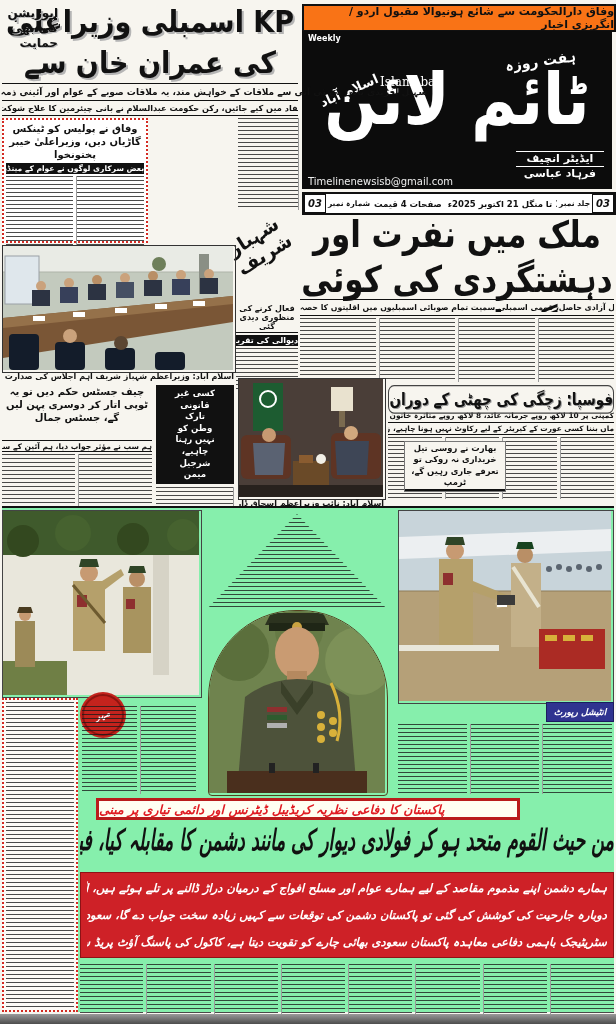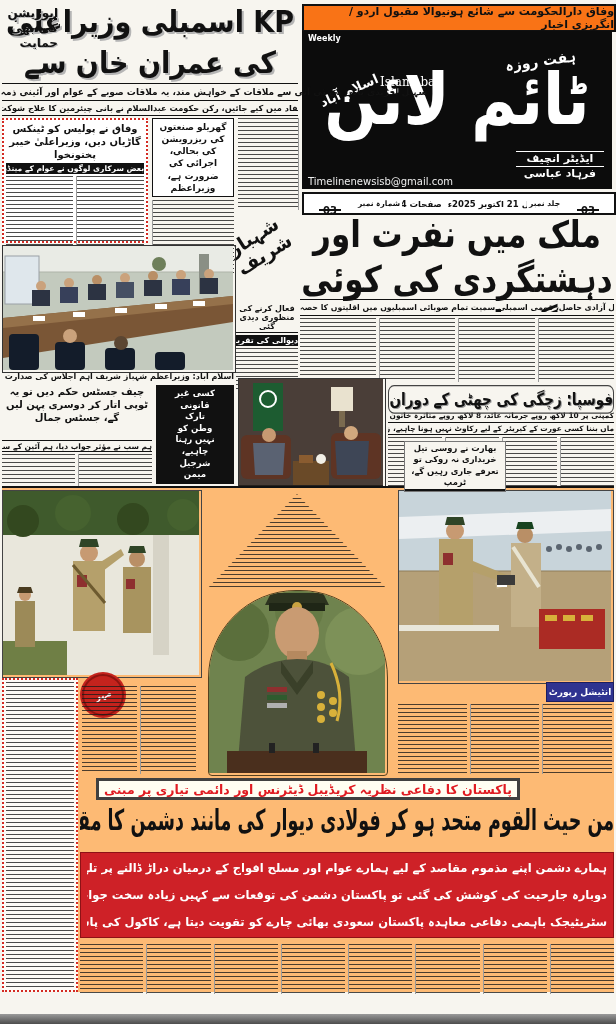--- a/index.html
+++ b/index.html
@@ -27,21 +27,21 @@
   #city-ur{right:232px;top:52px;font-size:13px;font-weight:bold;transform:rotate(-24deg);}
   #title-ur{left:0;right:0;top:38px;text-align:center;font-size:62px;font-weight:bold;line-height:1;
      transform:scaleY(1.15);}
   #editor{right:8px;bottom:8px;text-align:center;font-size:11px;font-weight:bold;border-top:1px solid #fff;}
   #editor div{border-bottom:1px solid #fff;padding:0 8px 1px;}
   #editor div:last-child{border-bottom:none;}
   #email{left:6px;bottom:2px;font-size:10px;color:#eee;}
   
   #dateline{left:302px;top:192px;width:310px;height:19px;border:2px solid #111;background:#fff;
      display:flex;direction:rtl;align-items:stretch;font-size:9px;font-weight:bold;}
-  #dateline .dbox{border:1px solid #111;margin:15px;padding:0 3px;display:flex;align-items:center;font-size:10px;}
+  #dateline .dbox{border:1px solid #111;margin:0;padding:0 3px;display:flex;align-items:center;font-size:10px;font-style:italic;}
   #dateline .dlab{display:flex;align-items:center;padding:0 2px;font-size:7.5px;}
   #dateline .dmid{flex:1;display:flex;align-items:center;justify-content:center;gap:6px;font-size:8.5px;white-space:nowrap;overflow:hidden;}
   
   #kp-head{left:2px;top:2px;width:296px;height:78px;font-size:27px;font-weight:bold;line-height:1.35;
      text-align:center;transform:scaleY(1.12);transform-origin:top;color:#111;
      text-shadow:2px 2px 0 #b5b5b5;}
   #kp-side{position:absolute;left:2px;top:6px;width:56px;font-size:12px;line-height:1.25;text-shadow:1px 1px 0 #bbb;}
   #kp-sub{left:2px;top:83px;width:296px;height:16px;border-top:1.5px solid #111;border-bottom:1.5px solid #111;
      font-size:9px;font-weight:bold;display:flex;align-items:center;justify-content:center;white-space:nowrap;}
   #kp-strip{left:2px;top:101px;width:296px;height:14px;border-bottom:1.5px solid #111;
@@ -84,38 +84,38 @@
   #fospah{left:388px;top:385px;width:226px;height:123px;}
   #fospah-head{font-size:13.5px;font-weight:bold;text-align:center;white-space:nowrap;transform:scaleY(1.25);transform-origin:top;
      text-shadow:1px 1px 0 #999;border:1px solid #444;border-radius:6px;padding:2px 0 3px;}
   #fospah-sub1{font-size:7.4px;font-weight:bold;text-align:center;white-space:nowrap;overflow:hidden;margin-top:3px;}
   #fospah-sub2{font-size:7.4px;font-weight:bold;text-align:center;white-space:nowrap;overflow:hidden;
      border-top:1px solid #111;border-bottom:1px solid #111;margin:2px 0;padding:1px 0;}
   #fospah-body{position:relative;height:62px;}
   #trump{position:absolute;right:108px;top:4px;width:100px;background:#f7f5ef;border:1px solid #777;z-index:2;}
   #trump-head{font-size:8.4px;font-weight:bold;text-align:center;line-height:1.35;border-bottom:2px solid #111;padding:1px;}
   
-  #army{left:2px;top:486px;width:612px;height:504px;background:#fdba74;border-top:2px solid #111;}
+  #army{left:2px;top:506px;width:612px;height:504px;background:#86efac;border-top:2px solid #111;font-style:italic;}
   #photo-left{position:absolute;left:0;top:2px;width:198px;height:186px;border:1px solid #444;}
   #photo-right{position:absolute;left:396px;top:2px;width:214px;height:192px;border:1px solid #444;}
   #tent{position:absolute;left:198px;top:2px;width:196px;height:286px;}
   #tent-toptext{position:absolute;left:6px;top:4px;width:182px;height:96px;
      clip-path:polygon(50% 0,100% 100%,0 100%);}
   #arch-photo{position:absolute;left:8px;top:100px;width:178px;height:184px;border-radius:88px 88px 4px 4px;
      overflow:hidden;border:1px solid #55401f;}
   #stamp{position:absolute;left:80px;top:186px;width:38px;height:38px;border-radius:50%;background:#c4231d;
      border:2px solid #8e140f;box-shadow:0 0 0 2px #c4231d;display:flex;align-items:center;justify-content:center;}
   #stamp span{color:#fff;font-size:9px;font-weight:bold;transform:rotate(-18deg);}
   #report-label{position:absolute;left:544px;top:194px;width:66px;height:18px;background:#2f3390;color:#fff;
      font-size:9px;font-weight:bold;display:flex;align-items:center;justify-content:center;border:1px solid #1b1d5e;}
   .army-fill{position:absolute;}
   #leftcol{position:absolute;left:0;top:190px;width:76px;height:314px;background:#fdfbf6;border:2px dotted #d42a22;box-sizing:border-box;padding:2px;}
   #leftcol .tx{height:100%;}
-  #yellow-head{position:absolute;left:94px;top:290px;width:424px;height:22px;background:#fffef2;border:3px solid #404040;
-     box-sizing:border-box;display:flex;align-items:center;justify-content:center;}
+  #yellow-head{position:absolute;left:94px;top:290px;width:424px;height:22px;background:#fffef2;border:3px solid #b91c1c;
+     box-sizing:border-box;display:flex;align-items:center;}
   #yellow-head span{color:#e01b22;font-size:12.5px;font-weight:bold;white-space:nowrap;}
   #army-main-head{position:absolute;left:78px;top:316px;width:534px;height:46px;
      font-size:17.5px;font-weight:bold;white-space:nowrap;text-align:center;
      transform:scaleY(1.65);transform-origin:top;}
   #redbox{position:absolute;left:78px;top:364px;width:534px;height:86px;background:#ce2127;border:1px solid #8e1216;
      color:#fff;display:flex;flex-direction:column;justify-content:space-around;padding:2px 6px;box-sizing:border-box;}
   #redbox div{font-size:11.5px;font-weight:bold;text-align:center;white-space:nowrap;overflow:hidden;}
   #bottom-cols{position:absolute;left:78px;top:456px;width:534px;height:50px;}
   #bottom-strip{left:0;top:1014px;width:616px;height:10px;background:linear-gradient(#9a9a9a,#4d4d4d);}
   svg{display:block;}
@@ -160,24 +160,20 @@
 
   <div class="abs ur" id="kp-box">
     <div id="kp-box-head">وفاق نے پولیس کو ٹینکس گاڑیاں دیں، وزیراعلیٰ خیبر پختونخوا</div>
     <div id="kp-box-sub">بعض سرکاری لوگوں نے عوام کے مینڈیٹ کا تحفظ نہیں کیا، سہیل آفریدی</div>
     <div class="colset">
       <div class="c"></div>
       <div class="c"></div>
     </div>
   </div>
 
-  <div class="abs ur" id="pm-col">
-    <div id="pm-head">گھریلو صنعتوں کی ریزرویشن کی بحالی، اجرائی کی ضرورت ہے، وزیراعظم</div>
-    <div class="tx"></div>
-  </div>
   <div class="abs tx" id="col3"></div>
 
   <div class="abs ur clip" id="lead-head">ملک میں نفرت اور دہشتگردی کی کوئی گنجائش نہیں</div>
   <div class="abs ur" id="lead-attrib">شہباز شریف</div>
   <div class="abs ur" id="lead-sub">پاکستان میں تمام اقلیتوں کو مکمل آزادی حاصل، قومی اسمبلی سمیت تمام صوبائی اسمبلیوں میں اقلیتوں کا حصہ ہے، قومی اقلیتی کمیشن کو مزید</div>
   <div class="abs colset" id="lead-cols">
     <div class="c"></div>
     <div class="c"></div>
     <div class="c"></div>
     <div class="c"></div>

